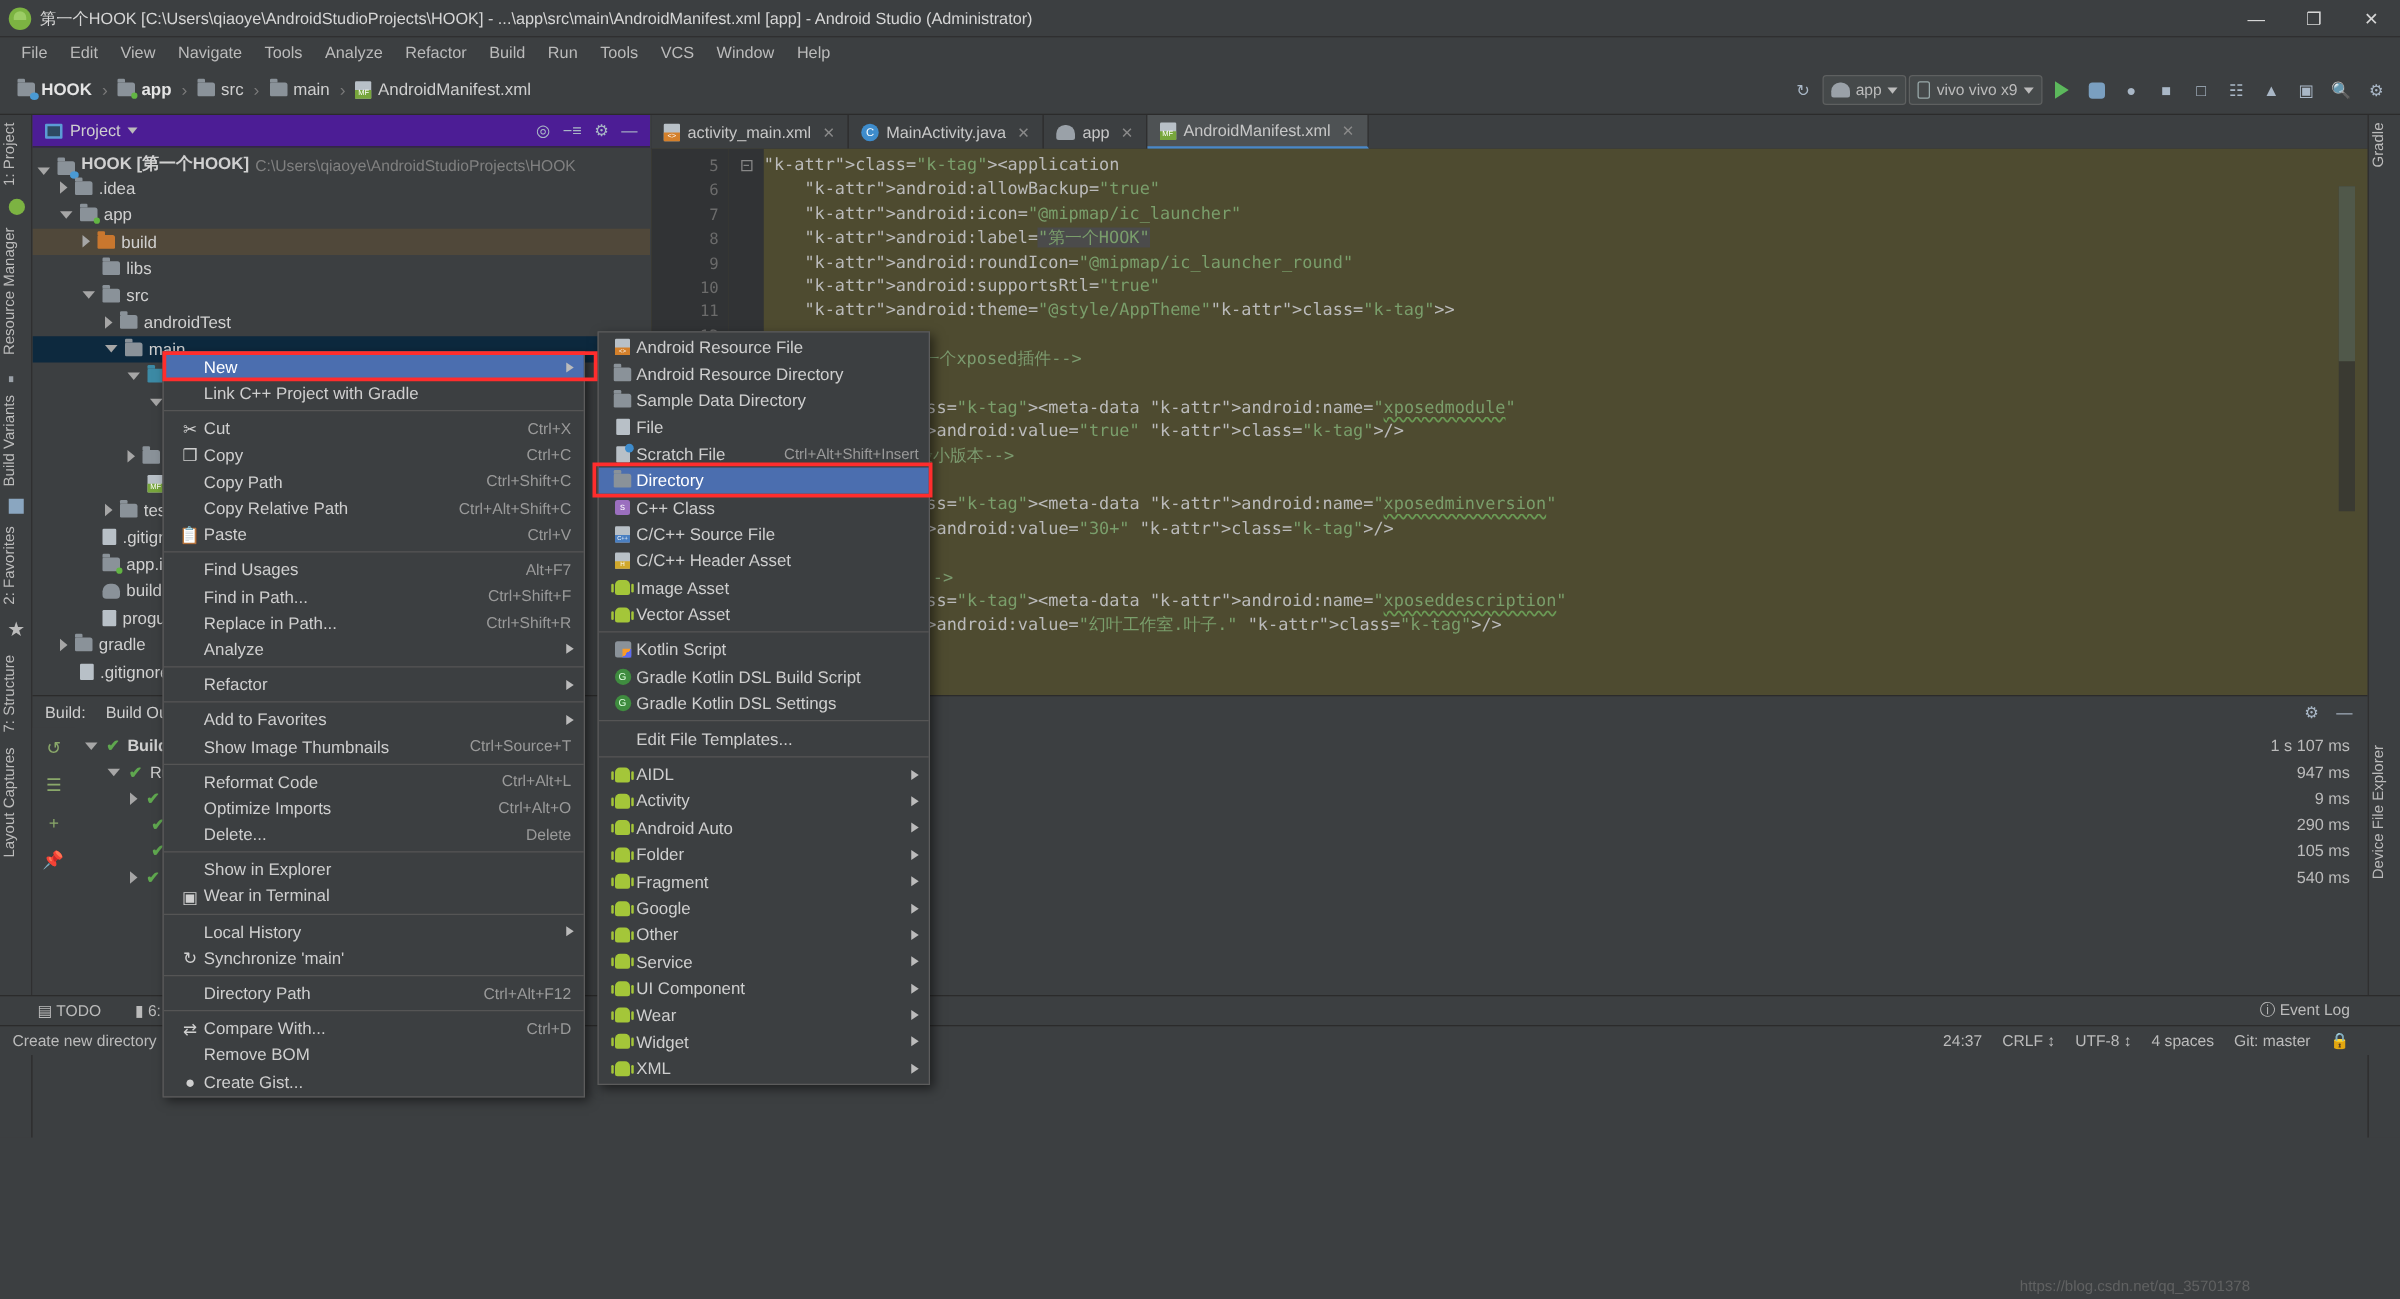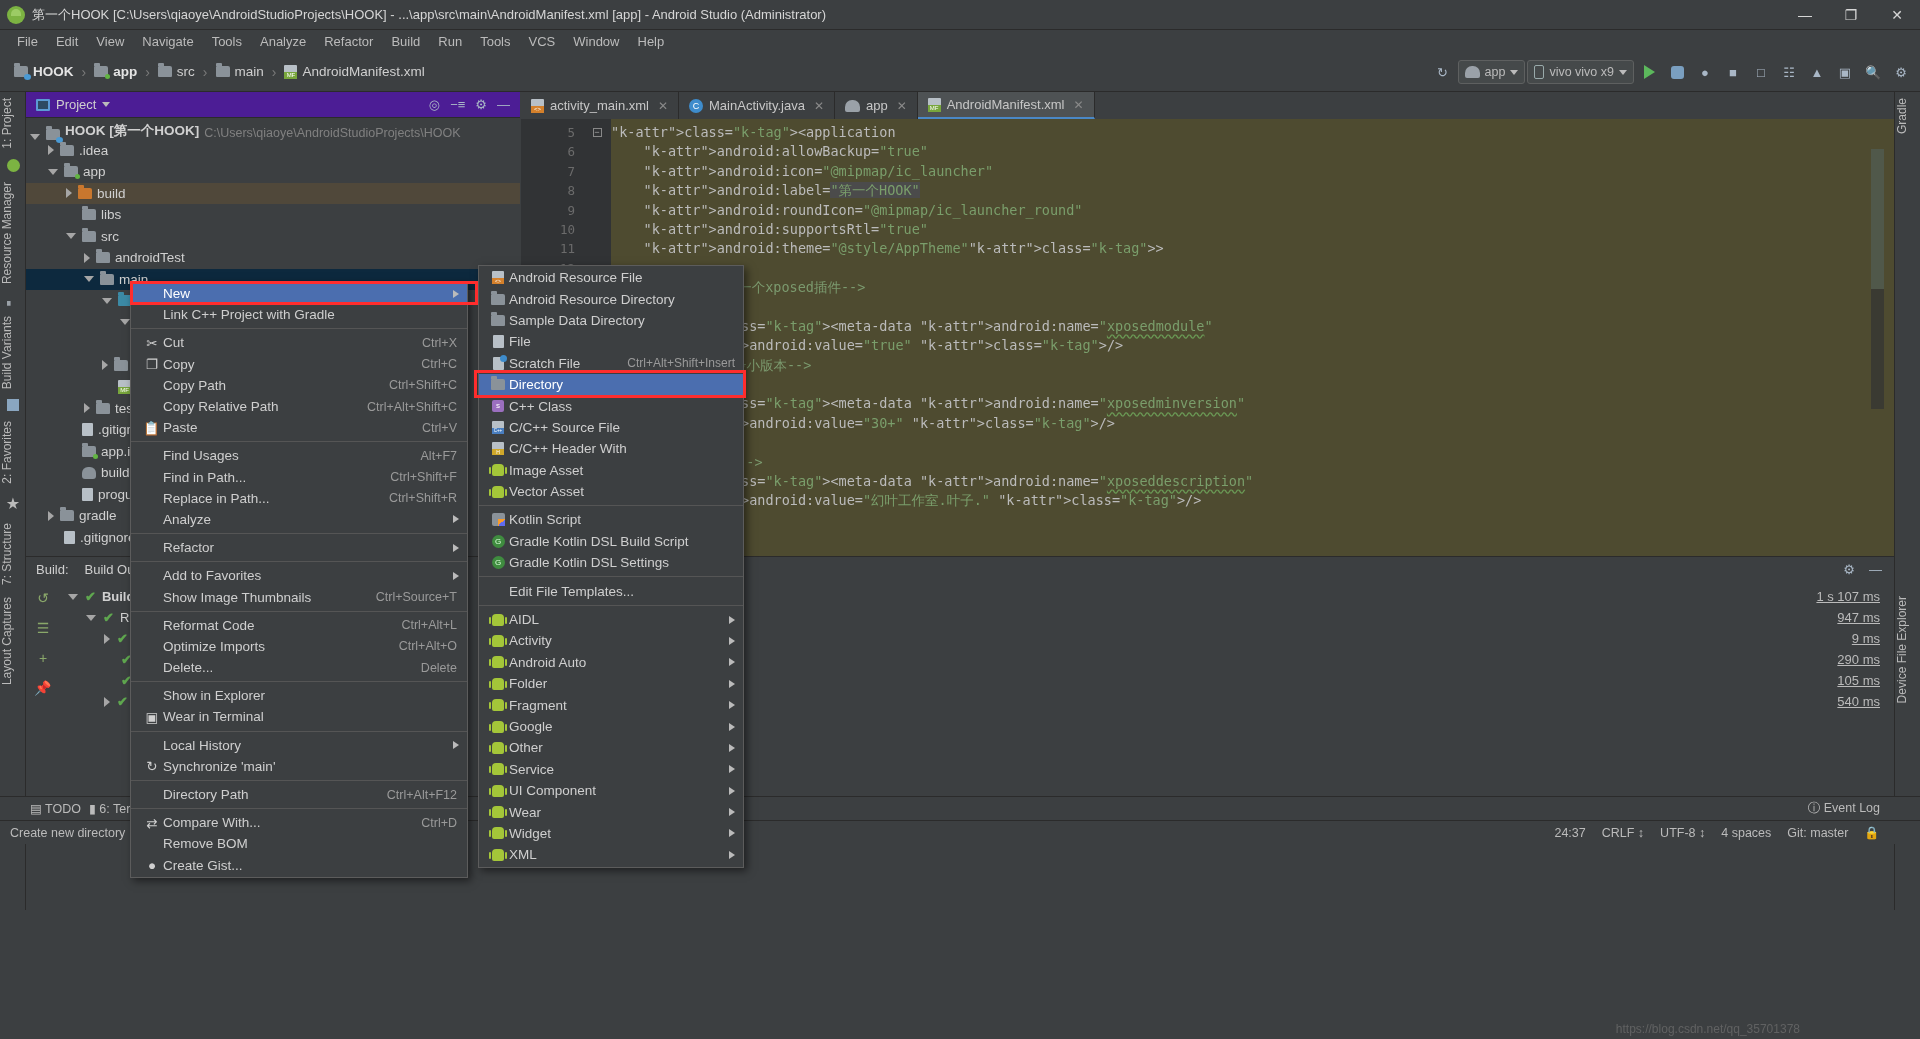--- a/index.html
+++ b/index.html
@@ -134,25 +134,25 @@
 
   
   .buildpanel{position:absolute;left:26px;top:556px;width:1868px;height:240px;background:#3c3f41;border-top:1px solid #2b2b2b;}
   .build-head{height:25px;display:flex;align-items:center;gap:16px;padding-left:10px;font-size:13px;color:#cfcfcf;}
   .build-head .r{margin-left:auto;display:flex;align-items:center;gap:14px;padding-right:12px;color:#a9b7c6;}
   .build-body{display:flex;height:215px;}
   .build-left{width:34px;background:#3c3f41;display:flex;flex-direction:column;align-items:center;gap:14px;padding-top:8px;color:#8aa86a;font-size:14px;}
   .build-tree{flex:1;font-size:13px;padding-top:4px;}
   .brow{height:21px;display:flex;align-items:center;gap:6px;white-space:nowrap;color:#d0d0d0;}
   .chk{color:#5fa74f;font-size:13px;font-weight:bold;}
-  .btimes{width:170px;text-align:right;padding-right:14px;padding-top:4px;font-size:13px;color:#bbbbbb;text-decoration:underline;}
+  .btimes{width:170px;text-align:right;padding-right:14px;padding-top:4px;font-size:13px;color:#bbbbbb;}
   .btimes div{height:21px;line-height:21px;}
 
   
-  .toolstrip{position:absolute;left:0;top:796px;width:1920px;height:24px;background:#3c3f41;display:flex;align-items:center;gap:8px;padding-left:30px;font-size:12.5px;color:#bbb;border-top:1px solid #2b2b2b;}
+  .toolstrip{position:absolute;left:0;top:796px;width:1920px;height:24px;background:#3c3f41;display:flex;align-items:center;gap:27px;padding-left:30px;font-size:12.5px;color:#bbb;border-top:1px solid #2b2b2b;}
   .toolstrip .r{margin-left:auto;display:flex;align-items:center;gap:10px;padding-right:40px;}
   .statusbar{position:absolute;left:0;top:820px;width:1920px;height:24px;background:#3c3f41;display:flex;align-items:center;padding-left:10px;font-size:12.5px;color:#bbb;border-top:1px solid #2b2b2b;}
   .statusbar .r{margin-left:auto;display:flex;align-items:center;gap:16px;padding-right:40px;}
 
   
   .ctxmenu{
     position:absolute;left:130px;top:281px;width:338px;background:#3c3f41;
     border:1px solid #5c5c5c; box-shadow:3px 3px 8px rgba(0,0,0,.5);
     font-size:13.5px; color:#cfcfcf; padding:1px 0; z-index:50;
   }
@@ -797,21 +797,21 @@
       <div class="sm">
         <span class="ic">
           <span class="ic-cpp"></span>
         </span>
         <span class="lbl">C/C++ Source File</span>
       </div>
       <div class="sm">
         <span class="ic">
           <span class="ic-h"></span>
         </span>
-        <span class="lbl">C/C++ Header With</span>
+        <span class="lbl">C/C++ Header Asset</span>
       </div>
       <div class="sm">
         <span class="ic">
           <span class="ic-and"></span>
         </span>
         <span class="lbl">Image Asset</span>
       </div>
       <div class="sm">
         <span class="ic">
           <span class="ic-and"></span>

